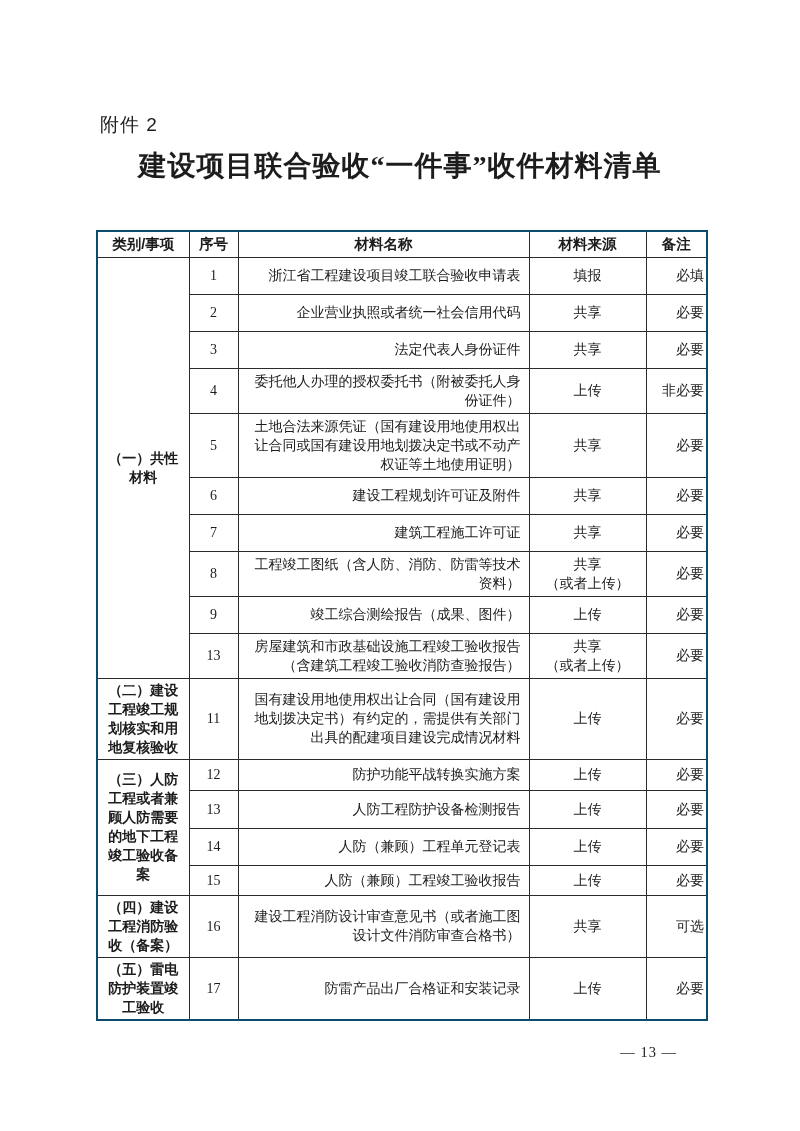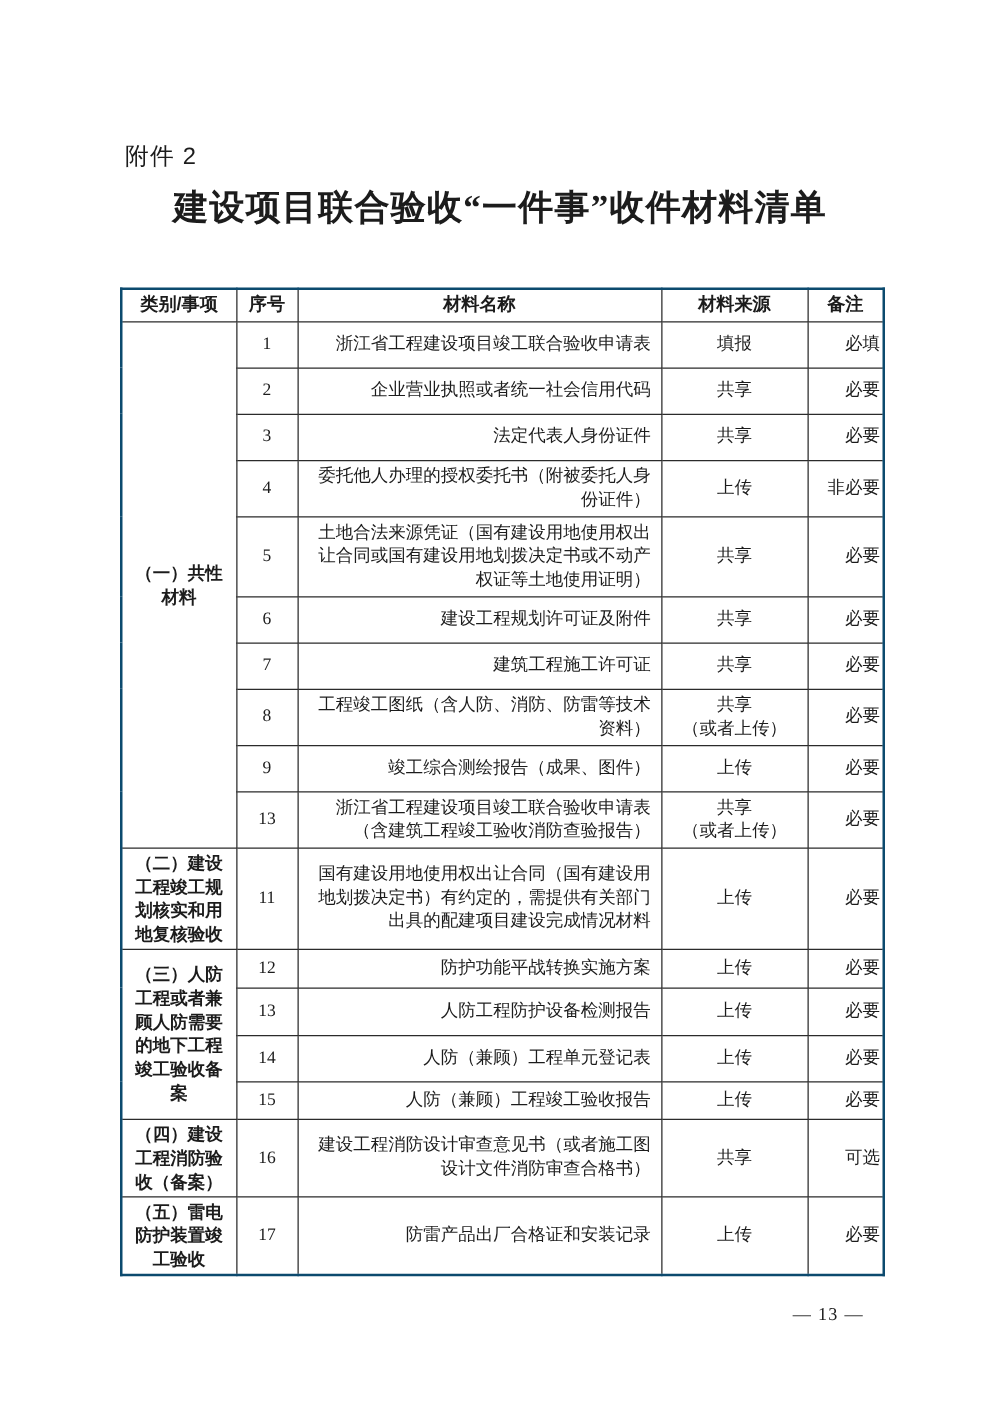--- a/index.html
+++ b/index.html
@@ -56,21 +56,21 @@
     text-align: center;
     padding: 2px 4px;
     word-break: break-all;
   }
   td.no-cell { text-align: center; padding: 1px 2px; }
   td.name-cell { text-align: right; padding: 3px 8px 3px 6px; word-break: break-all; font-family: Liberation Serif, serif; }
   td.source-cell { text-align: center; white-space: pre-line; line-height: 18px; padding: 1px 2px; }
   td.note-cell { text-align: right; padding: 1px 2px; }
   .page-number {
     position: absolute;
-    top: 1044px; right: 109px;
+    top: 1044px; right: 123px;
     font-size: 14.5px;
     letter-spacing: 1px;
   }
 </style>
 </head>
 <body>
 
 <div class="attachment-label">附件 2</div>
 
 <h1 class="doc-title">建设项目联合验收“一件事”收件材料清单</h1>
@@ -144,21 +144,21 @@
         <td class="note-cell">必要</td>
       </tr>
       <tr style="height: 37px;">
         <td class="no-cell">9</td>
         <td class="name-cell">竣工综合测绘报告（成果、图件）</td>
         <td class="source-cell">上传</td>
         <td class="note-cell">必要</td>
       </tr>
       <tr style="height: 38px;">
         <td class="no-cell">13</td>
-        <td class="name-cell">浙江省工程建设项目竣工联合验收申请表（含建筑工程竣工验收消防查验报告）</td>
+        <td class="name-cell">房屋建筑和市政基础设施工程竣工验收报告（含建筑工程竣工验收消防查验报告）</td>
         <td class="source-cell">共享
 （或者上传）</td>
         <td class="note-cell">必要</td>
       </tr>
       <tr style="height: 77px;">
         <td rowspan="1" class="cat-cell">（二）建设工程竣工规划核实和用地复核验收</td>
         <td class="no-cell">11</td>
         <td class="name-cell">国有建设用地使用权出让合同（国有建设用地划拨决定书）有约定的，需提供有关部门出具的配建项目建设完成情况材料</td>
         <td class="source-cell">上传</td>
         <td class="note-cell">必要</td>

